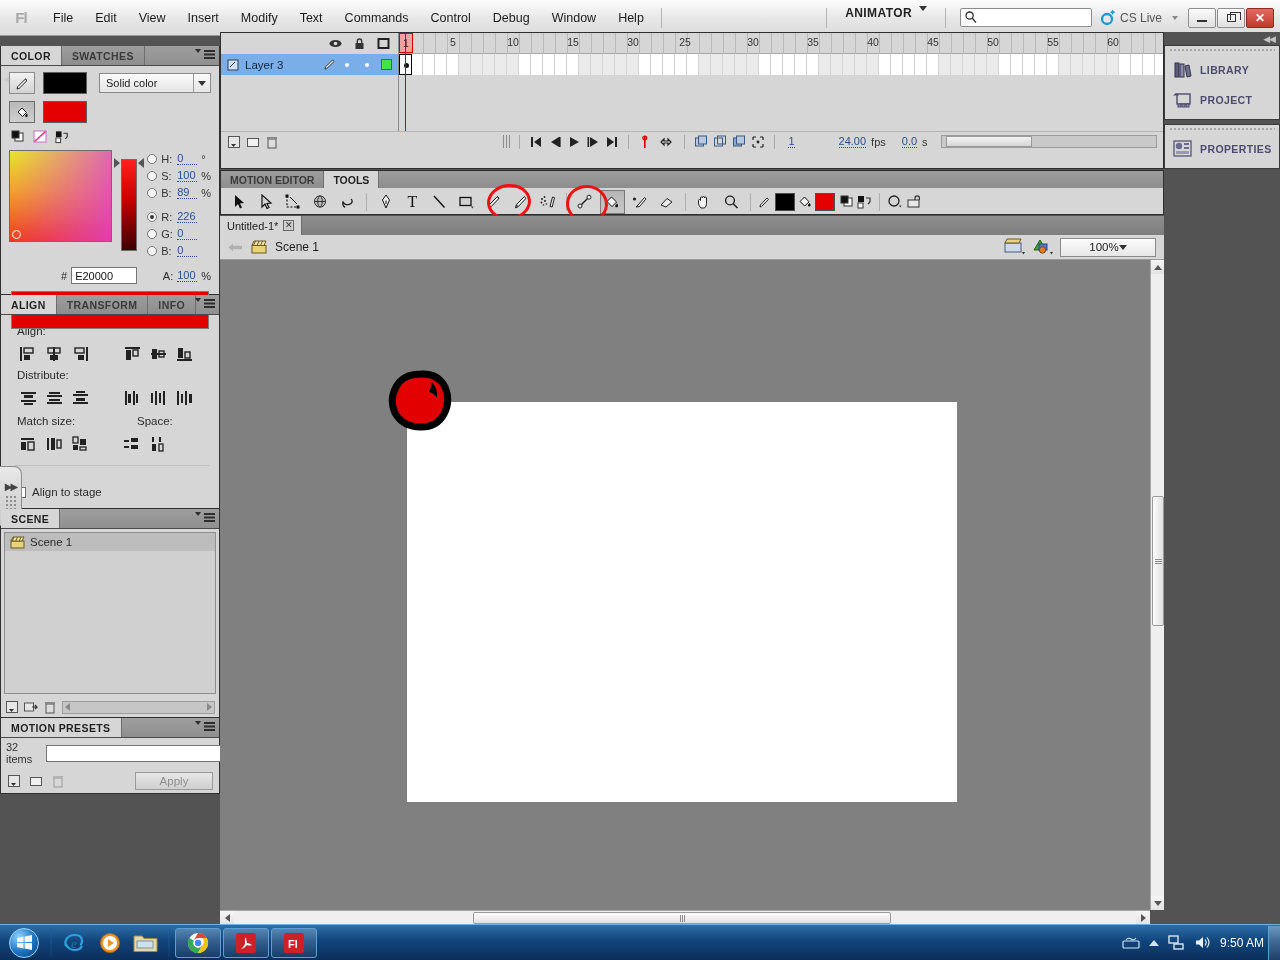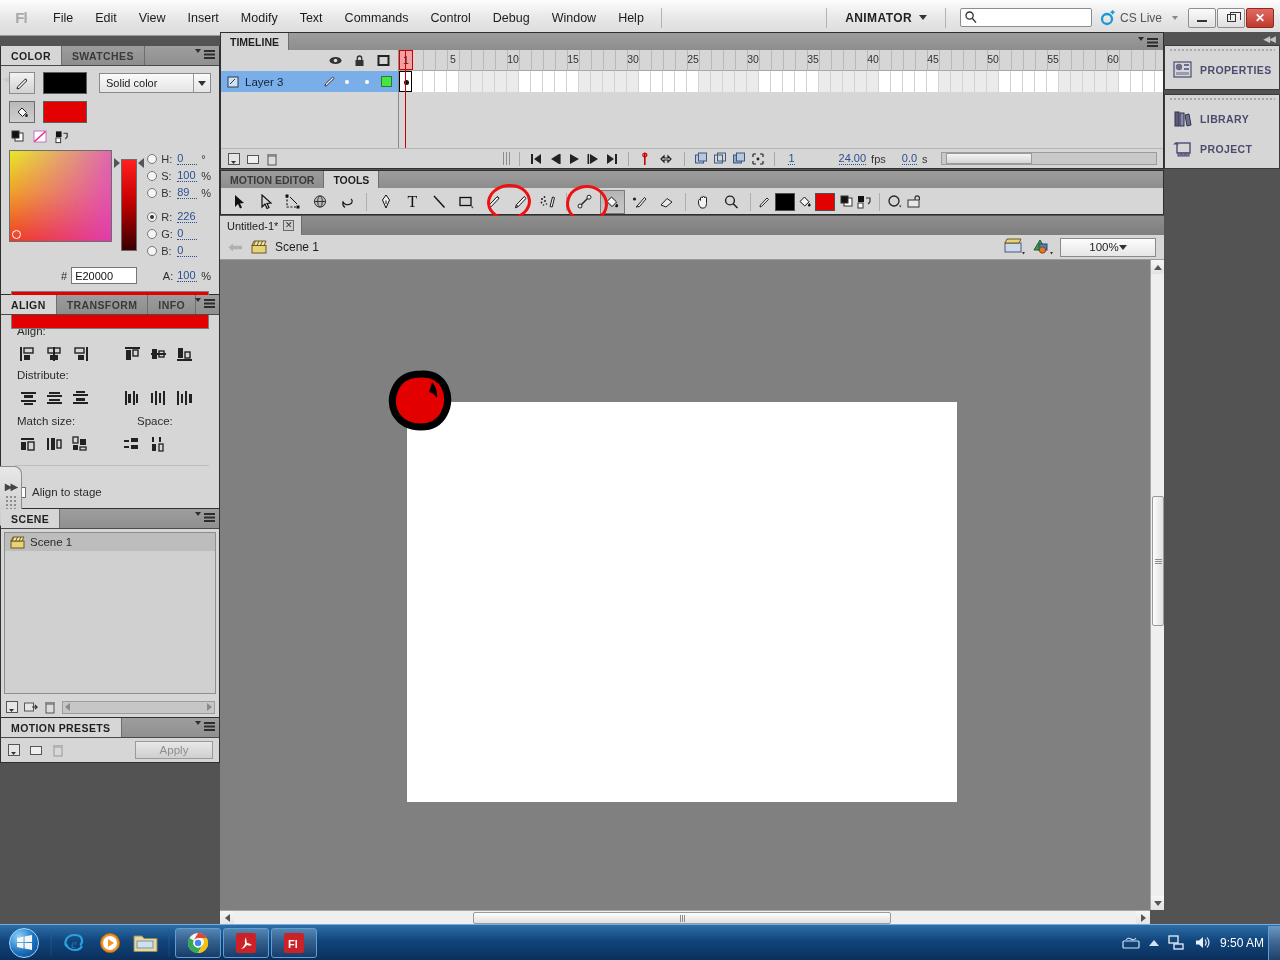--- a/index.html
+++ b/index.html
@@ -25,21 +25,21 @@
     font-weight:bold; font-size:15px; color:#a9a9a9; letter-spacing:-1px;
   }
   .menu-items { display:flex; align-items:center; height:36px; }
   .menu-items .mi {
     padding:0 11px; height:36px; line-height:36px; font-size:12.5px; color:#1c1c1c;
     cursor:default;
   }
   .menu-sep { width:1px; height:20px; background:#b4b4b4; margin:0 6px; }
   .spacer { flex:1 1 auto; }
   .workspace-btn {
-    display:flex; align-items:center; gap:7px; padding:0 12px; height:24px;
+    display:flex; gap:7px; padding:0 12px; height:24px;
     font-size:12px; font-weight:bold; color:#222; letter-spacing:.4px;
   }
   .tri-down { width:0;height:0;border-left:4px solid transparent;border-right:4px solid transparent;border-top:5px solid #333; }
   .tri-down.sm { border-left-width:3.5px;border-right-width:3.5px;border-top-width:4.5px;border-top-color:#888; }
   .search-wrap { position:relative; margin:0 8px; }
   .search-box {
     width:132px; height:19px; background:#fff; border:1px solid #8c8c8c;
     border-radius:2px; padding-left:20px; font-size:11px; font-family:inherit; color:#333;
   }
   .search-ico {
@@ -652,45 +652,48 @@
     </div>
 
     <div class="panel">
       <div class="panel-tabs">
         <div class="ptab active">MOTION PRESETS</div>
         <div class="panel-menu">
           <span class="tiny-tri"></span>
           <span class="hamb"></span>
         </div>
       </div>
+      <div class="mp-searchrow">
+        <span class="mp-count">32 items</span>
+        <svg class="mp-find" viewBox="0 0 18 12">
+          <circle cx="4.5" cy="7" r="3.5" fill="none" stroke="#333" stroke-width="1.3"></circle>
+          <circle cx="13.5" cy="7" r="3.5" fill="none" stroke="#333" stroke-width="1.3"></circle>
+          <rect x="3" y="1" width="3" height="3" fill="#333"></rect>
+          <rect x="12" y="1" width="3" height="3" fill="#333"></rect>
+        </svg>
+        <input class="mp-input" type="text" value="" style="">
+      </div>
       <div class="mp-footer">
         <svg class="fbtn" viewBox="0 0 14 14">
           <rect x="1.5" y="1.5" width="11" height="11" fill="#e6e6e6" stroke="#555"></rect>
           <path d="M4 9 h5 l-2.5 3 Z" fill="#333"></path>
         </svg>
         <svg class="fbtn" viewBox="0 0 14 14">
           <rect x="1.5" y="3.5" width="11" height="8" fill="#f0f0f0" stroke="#555"></rect>
         </svg>
         <svg class="fbtn" viewBox="0 0 14 14" style="opacity:.45;">
           <rect x="3" y="4" width="8" height="9" fill="#dcdcdc" stroke="#555"></rect>
           <rect x="2" y="2" width="10" height="2" fill="#888"></rect>
         </svg>
         <div class="apply-btn">Apply</div>
       </div>
     </div>
   </div>
 
   <div class="timeline-panel">
-    <div class="tl-tabrow">
-      <div class="tl-tab">TIMELINE</div>
-      <div class="tl-menu panel-menu">
-        <span class="tiny-tri"></span>
-        <span class="hamb"></span>
-      </div>
-    </div>
     <div class="tl-main">
       <div class="layer-col">
         <div class="layer-head">
           <svg class="lh-ico" viewBox="0 0 13 13">
             <ellipse cx="6.5" cy="6.5" rx="6" ry="3.6" fill="#333"></ellipse>
             <circle cx="6.5" cy="6.5" r="1.8" fill="#ddd"></circle>
           </svg>
           <svg class="lh-ico" viewBox="0 0 13 13">
             <rect x="2.5" y="6" width="8" height="6" fill="#333"></rect>
             <path d="M4.3 6 V4.2 a2.2 2.2 0 0 1 4.4 0 V6" fill="none" stroke="#333" stroke-width="1.3"></path>
@@ -777,21 +780,21 @@
             <div class="rtick" style="left: 708px;"></div>
             <div class="rtick" style="left: 720px;"></div>
             <div class="rtick" style="left: 732px;"></div>
             <div class="rtick" style="left: 744px;"></div>
             <div class="rtick" style="left: 756px;"></div>
             <div class="rlabel" style="left: 6px;">1</div>
             <div class="rlabel" style="left: 54px;">5</div>
             <div class="rlabel" style="left: 114px;">10</div>
             <div class="rlabel" style="left: 174px;">15</div>
             <div class="rlabel" style="left: 234px;">30</div>
-            <div class="rlabel" style="left: 294px;">25</div>
+            <div class="rlabel" style="left: 286px;">25</div>
             <div class="rlabel" style="left: 354px;">30</div>
             <div class="rlabel" style="left: 414px;">35</div>
             <div class="rlabel" style="left: 474px;">40</div>
             <div class="rlabel" style="left: 534px;">45</div>
             <div class="rlabel" style="left: 594px;">50</div>
             <div class="rlabel" style="left: 654px;">55</div>
             <div class="rlabel" style="left: 714px;">60</div>
           </div>
         <div class="frames-grid" id="framesGrid">
             <div class="fcell" style="left: 756px;"></div>
@@ -1164,48 +1167,48 @@
   </div>
 
   <div class="right-dock">
     <div class="rd-head">
       <span class="rd-arrows">◀◀</span>
     </div>
     <div class="rd-group">
       <div class="rd-grip"></div>
       <div class="rd-item">
         <svg width="20" height="18" viewBox="0 0 20 18">
-          <rect x="1" y="1" width="17" height="15" fill="none" stroke="#4b4b6e" stroke-width="1.2"></rect>
-          <circle cx="6" cy="6" r="3.2" fill="#6b6b8e"></circle>
-          <rect x="11" y="3" width="5" height="2" fill="#6b6b8e"></rect>
-          <rect x="11" y="7" width="5" height="2" fill="#6b6b8e"></rect>
-          <rect x="3" y="11" width="13" height="3" fill="#9a9ab5"></rect>
-        </svg>
-        <span class="rd-label">PROPERTIES</span>
-      </div>
-    </div>
-    <div class="rd-group">
-      <div class="rd-grip"></div>
-      <div class="rd-item">
-        <svg width="20" height="18" viewBox="0 0 20 18">
           <rect x="2" y="2" width="4" height="14" fill="#5a5a7a" stroke="#33334d"></rect>
           <rect x="7" y="3" width="4" height="13" fill="#8a8aa8" stroke="#33334d"></rect>
           <path d="M12 5 l4 -1 l2 11 l-4 1 Z" fill="#6f6f92" stroke="#33334d"></path>
         </svg>
         <span class="rd-label">LIBRARY</span>
       </div>
       <div class="rd-item">
         <svg width="20" height="18" viewBox="0 0 20 18">
           <path d="M3 2 l3 2.5 h-6 Z" fill="#4b4b6e"></path>
           <rect x="4" y="3" width="13" height="10" fill="none" stroke="#4b4b6e" stroke-width="1.4"></rect>
           <rect x="5" y="13" width="3" height="3" fill="#8a8aa8" stroke="#4b4b6e"></rect>
           <rect x="9" y="13" width="3" height="3" fill="#8a8aa8" stroke="#4b4b6e"></rect>
           <rect x="13" y="13" width="3" height="3" fill="#8a8aa8" stroke="#4b4b6e"></rect>
         </svg>
         <span class="rd-label">PROJECT</span>
+      </div>
+    </div>
+    <div class="rd-group">
+      <div class="rd-grip"></div>
+      <div class="rd-item">
+        <svg width="20" height="18" viewBox="0 0 20 18">
+          <rect x="1" y="1" width="17" height="15" fill="none" stroke="#4b4b6e" stroke-width="1.2"></rect>
+          <circle cx="6" cy="6" r="3.2" fill="#6b6b8e"></circle>
+          <rect x="11" y="3" width="5" height="2" fill="#6b6b8e"></rect>
+          <rect x="11" y="7" width="5" height="2" fill="#6b6b8e"></rect>
+          <rect x="3" y="11" width="13" height="3" fill="#9a9ab5"></rect>
+        </svg>
+        <span class="rd-label">PROPERTIES</span>
       </div>
     </div>
   </div>
 
   <div class="taskbar">
     <div class="start-orb">
       <div class="orb">
         <svg width="17" height="17" viewBox="0 0 17 17">
           <path d="M1 4 L7.5 2.6 L7.5 8 L1 8 Z" fill="#f5f5f5"></path>
           <path d="M8.6 2.4 L16 1 L16 8 L8.6 8 Z" fill="#f5f5f5"></path>

